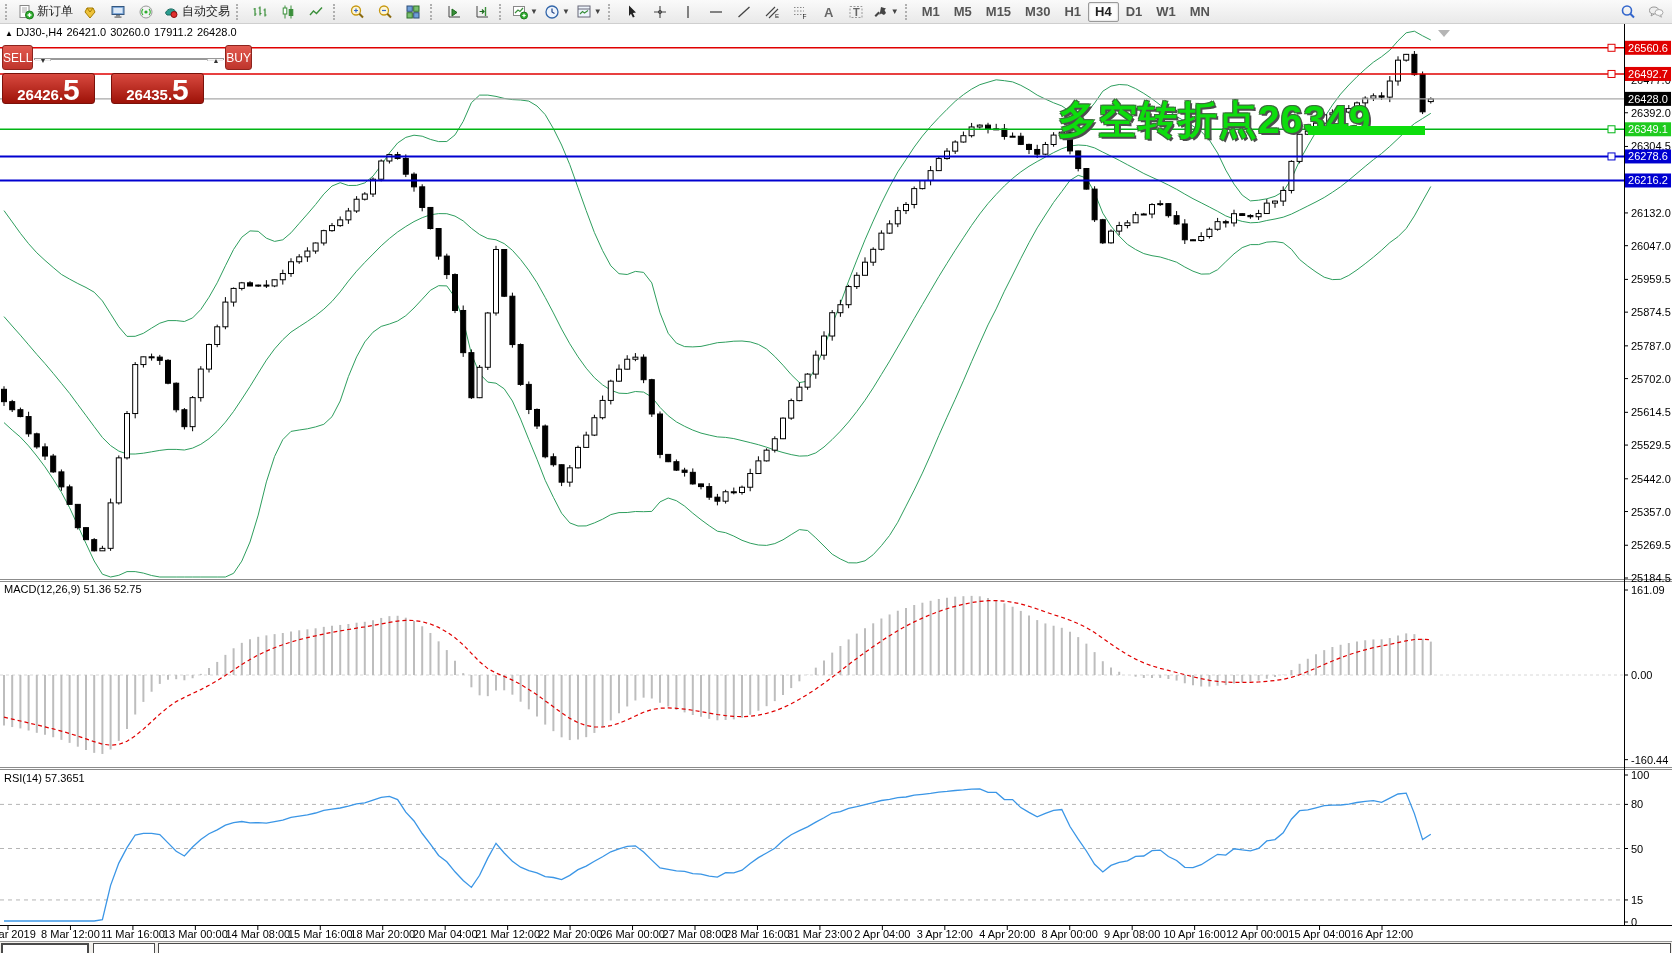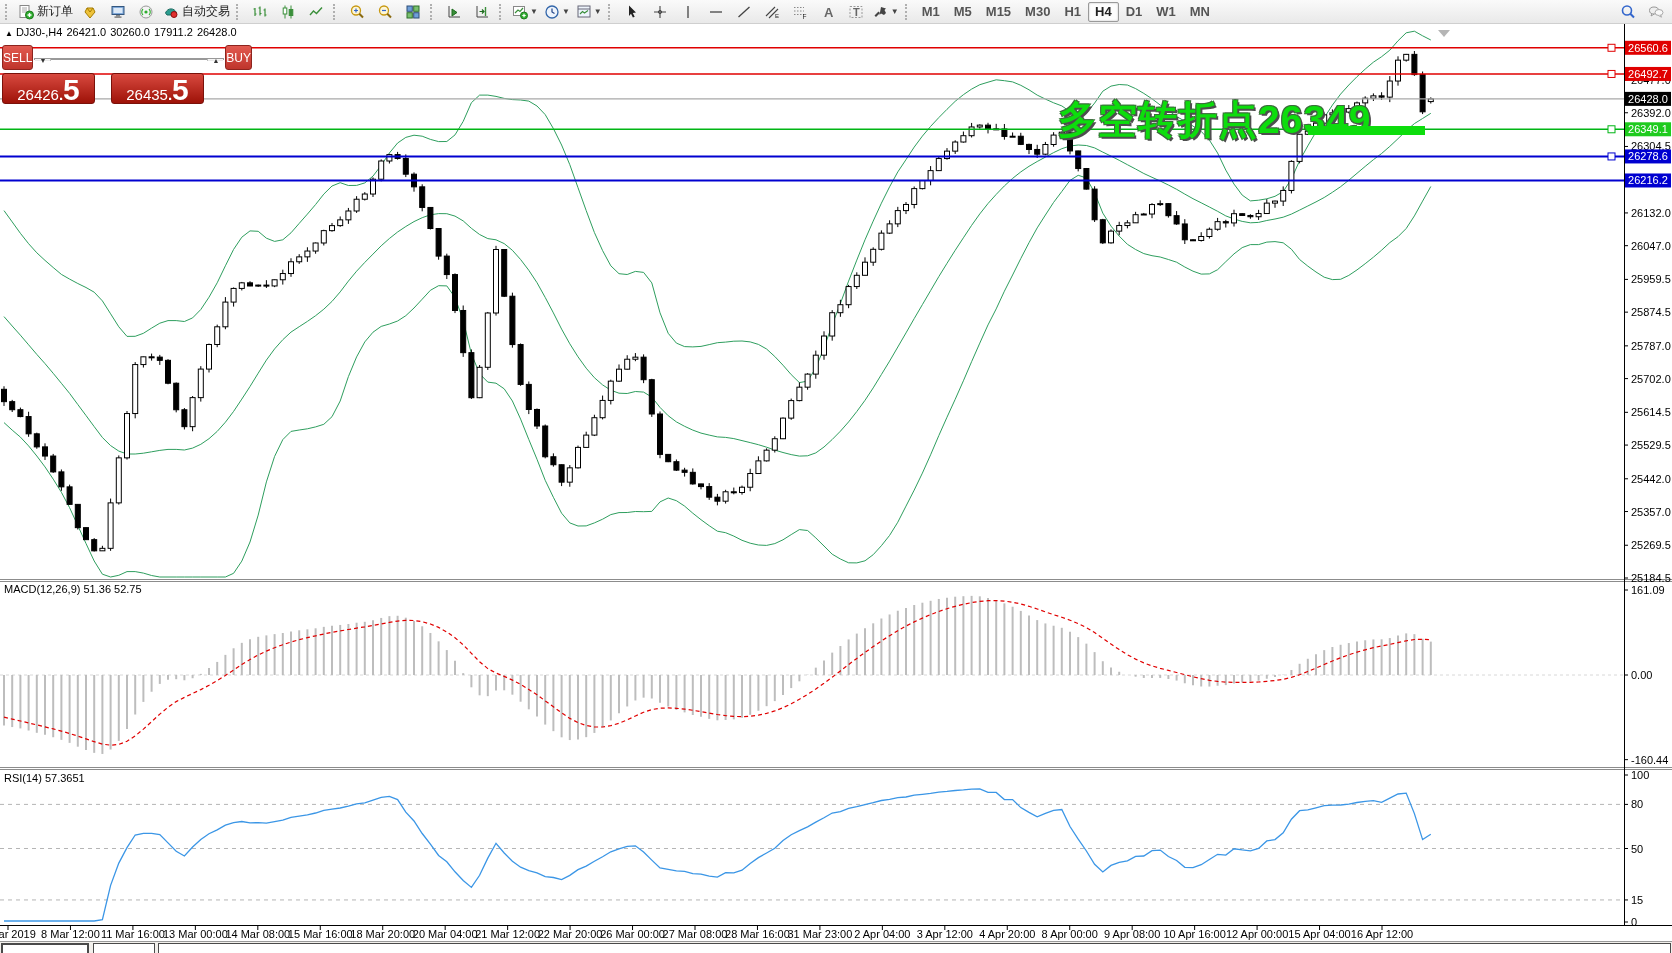--- a/index.html
+++ b/index.html
@@ -32,21 +32,21 @@
   .vol-group{display:flex;margin:13px 1px;border:1px solid #999;background:#fff;gap:35px;}
   .vol-btn{width:16px;background:linear-gradient(#fcfcfc,#e4e4e4);border:0;font-size:7px;color:#333;
            display:flex;align-items:center;justify-content:center;}
   .vol-down{border-right:1px solid #bbb;}
   .vol-up{border-left:1px solid #bbb;}
   .vol-field{width:78px;border:0;text-align:right;font-size:13px;padding:0 4px;font-family:inherit;outline:none;}
   .tw-row2{display:flex;margin-top:3px;height:31px;}
   .price-box{width:96px;background:linear-gradient(#d8493f,#9e1208);border:1px solid #7a110a;border-radius:3px;
              color:#fff;display:flex;align-items:flex-end;justify-content:center;padding-bottom:1px;}
   .price-box + .price-box{margin-left:16px;}
-  .pb-small{font-size:15px;font-weight:normal;line-height:1;}
+  .pb-small{font-size:15px;font-weight:bold;line-height:1;}
   .pb-sep{font-size:15px;font-weight:bold;line-height:1;}
   .pb-big{font-size:30px;font-weight:bold;line-height:0.85;}
   
   .annotation{position:absolute;left:1058px;top:93px;z-index:5;font-size:39px;font-weight:bold;letter-spacing:1px;
       white-space:nowrap;text-shadow:2px 2px 0 #4e4e4e,-1px -1px 0 #3c6e3c,1px -1px 0 #3c6e3c,-1px 1px 0 #3c6e3c;}
   .annotation-bar{position:absolute;left:1308px;top:126px;width:117px;height:9px;z-index:5;}
   
   .bottom-strip{position:absolute;left:0;top:941px;width:1672px;height:12px;z-index:5;background:#f2f0ec;border-top:1px solid #9a9a9a;}
   .btab{position:absolute;top:1px;height:12px;background:#fff;border:1px solid #4a4a4a;border-bottom:none;box-sizing:border-box;}
   .btab.active{border-width:2px;}

